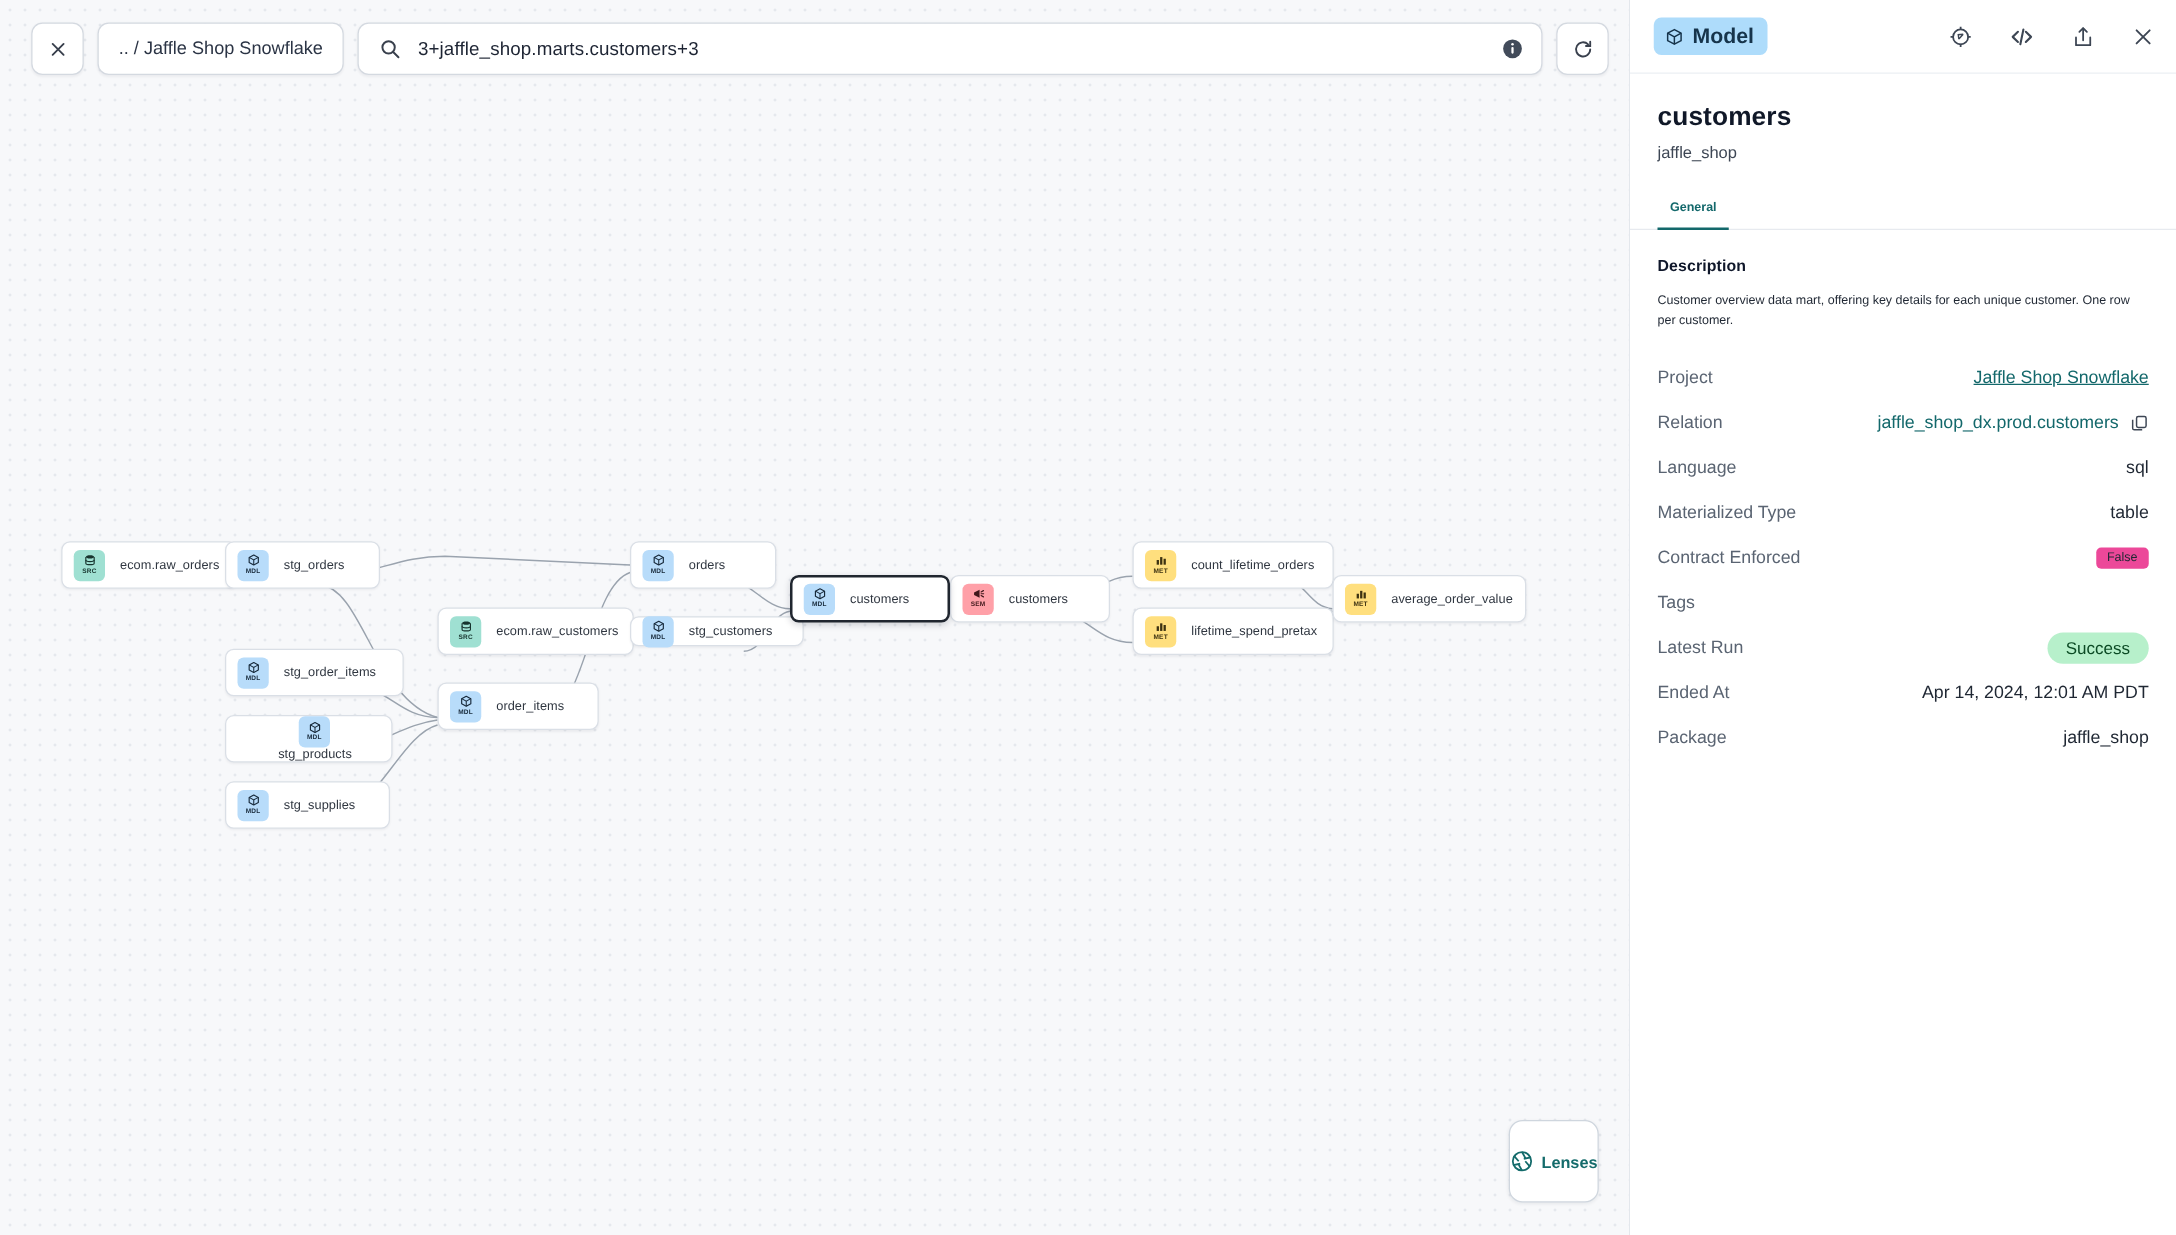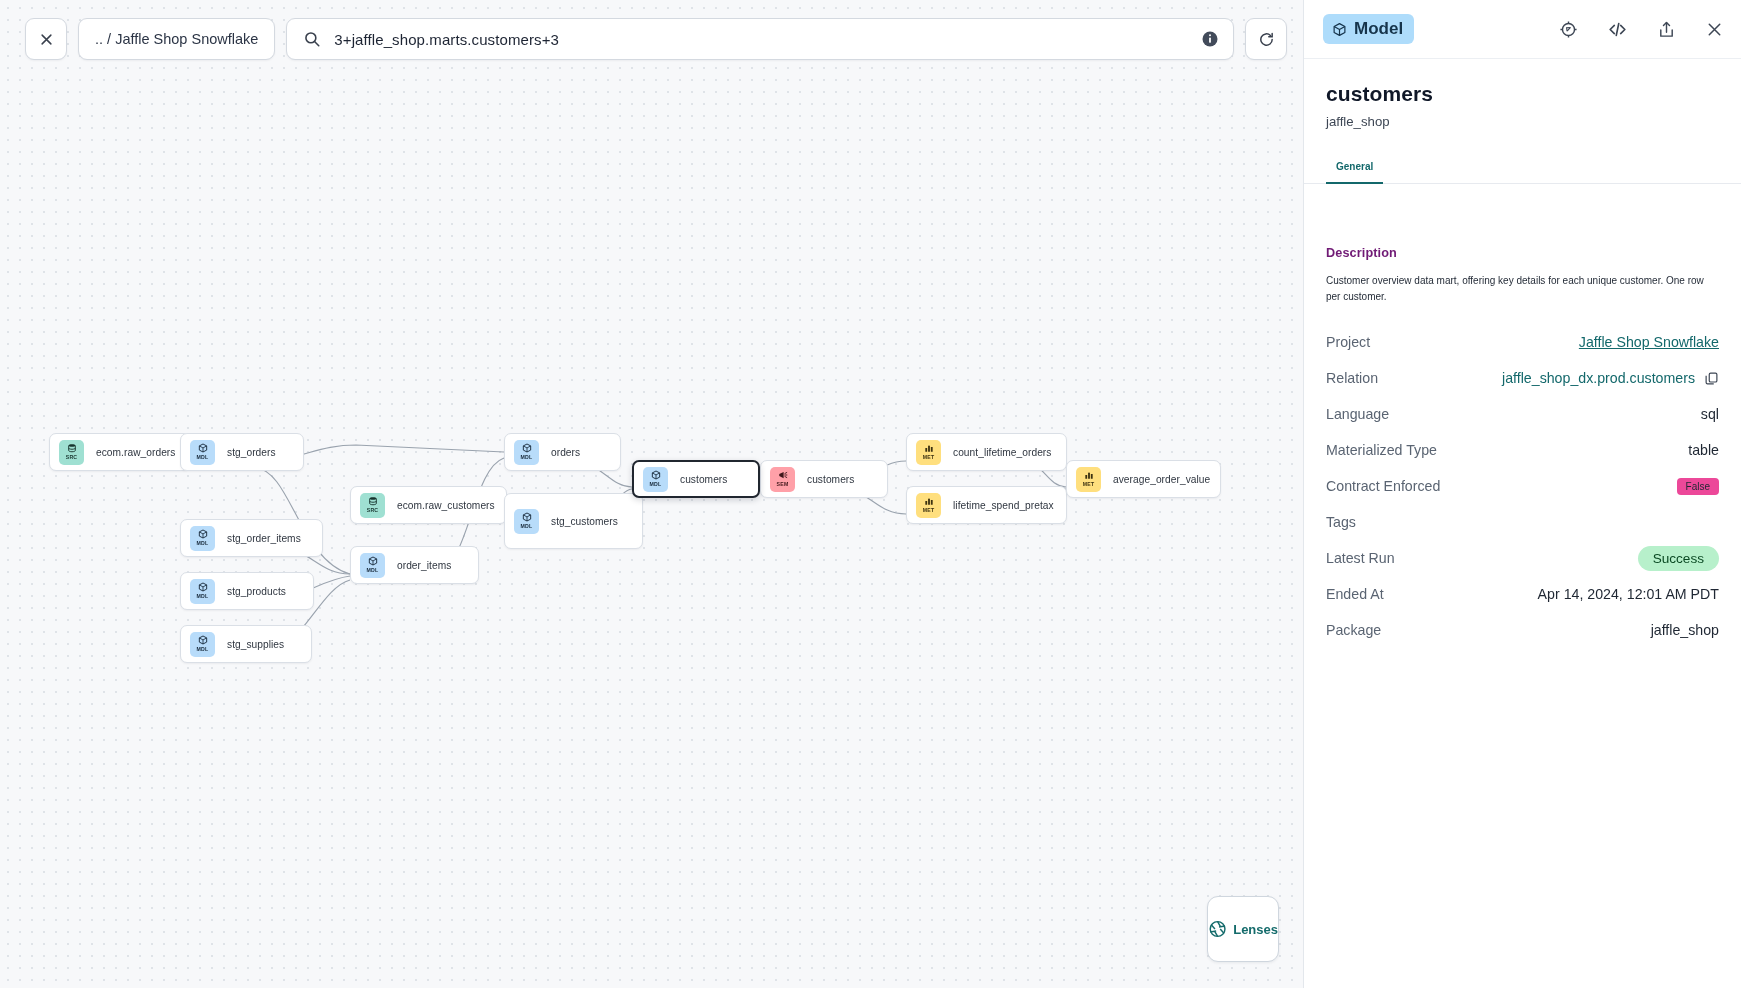--- a/index.html
+++ b/index.html
@@ -131,21 +131,21 @@
   #entity-sub { font-size: 13.2px; color: #3e4category; color:#3d4654; margin-top: 8px; }
 
   #tabs { display: flex; padding: 0 22px; margin-top: 26px; border-bottom: 1px solid #e7eaef; }
   .tab {
     font-size: 10px; font-weight: 600; color: #13686b;
     padding: 6px 10px 10px 10px; border-bottom: 2.5px solid #13686b;
     margin-bottom: -1px; cursor: pointer;
   }
 
   #panel-body { padding: 22px 22px 0 22px; overflow-y: auto; flex: 1; }
-  #desc-label { font-size: 12.7px; font-weight: 700; color: #701a75; letter-spacing: .1px; margin-top: 40px; }
+  #desc-label { font-size: 12.7px; font-weight: 700; color: #0f172a; letter-spacing: .1px; }
   #desc-text { font-size: 10px; color: #1f2733; line-height: 1.55; margin-top: 13px; }
 
   #props { margin-top: 20px; }
   .prow {
     display: flex; align-items: center; justify-content: space-between;
     min-height: 36px; gap: 12px;
   }
   .pkey { font-size: 14.2px; color: #5a6472; white-space: nowrap; }
   .pval { font-size: 14.2px; color: #1f2733; text-align: right; white-space: nowrap;
           display: flex; align-items: center; gap: 9px; }
@@ -204,21 +204,21 @@
         <div class="node" style="left: 180px; top: 519px; width: 143px; height: 38px;">
           <div class="badge mdl">
             <svg viewBox="0 0 24 24">
               <path d="M12 2.4 L20.8 7 V17 L12 21.6 L3.2 17 V7 Z" fill="none" stroke="currentColor" stroke-width="2.2" stroke-linejoin="round"></path>
               <path d="M3.2 7 L12 11.8 L20.8 7 M12 11.8 V21.6" fill="none" stroke="currentColor" stroke-width="2"></path>
             </svg>
             <span class="bl">MDL</span>
           </div>
           <div class="node-label">stg_order_items</div>
         </div>
-        <div class="node" style="left: 180px; top: 572px; width: 134px; height: 38px;">
+        <div class="node" style="left: 180px; top: 572px; width: 134px; height: 38px; flex-direction: column;">
           <div class="badge mdl">
             <svg viewBox="0 0 24 24">
               <path d="M12 2.4 L20.8 7 V17 L12 21.6 L3.2 17 V7 Z" fill="none" stroke="currentColor" stroke-width="2.2" stroke-linejoin="round"></path>
               <path d="M3.2 7 L12 11.8 L20.8 7 M12 11.8 V21.6" fill="none" stroke="currentColor" stroke-width="2"></path>
             </svg>
             <span class="bl">MDL</span>
           </div>
           <div class="node-label">stg_products</div>
         </div>
         <div class="node" style="left: 180px; top: 625px; width: 132px; height: 38px;">
@@ -255,21 +255,21 @@
         <div class="node" style="left: 504px; top: 433px; width: 117px; height: 38px;">
           <div class="badge mdl">
             <svg viewBox="0 0 24 24">
               <path d="M12 2.4 L20.8 7 V17 L12 21.6 L3.2 17 V7 Z" fill="none" stroke="currentColor" stroke-width="2.2" stroke-linejoin="round"></path>
               <path d="M3.2 7 L12 11.8 L20.8 7 M12 11.8 V21.6" fill="none" stroke="currentColor" stroke-width="2"></path>
             </svg>
             <span class="bl">MDL</span>
           </div>
           <div class="node-label">orders</div>
         </div>
-        <div class="node" style="left: 504px; top: 493px; width: 139px; height: 56px;">
+        <div class="node" style="left: 504px; top: 493px; width: 139px; height: 24px;">
           <div class="badge mdl">
             <svg viewBox="0 0 24 24">
               <path d="M12 2.4 L20.8 7 V17 L12 21.6 L3.2 17 V7 Z" fill="none" stroke="currentColor" stroke-width="2.2" stroke-linejoin="round"></path>
               <path d="M3.2 7 L12 11.8 L20.8 7 M12 11.8 V21.6" fill="none" stroke="currentColor" stroke-width="2"></path>
             </svg>
             <span class="bl">MDL</span>
           </div>
           <div class="node-label">stg_customers</div>
         </div>
         <div class="node selected" style="left: 632px; top: 460px; width: 128px; height: 38px;">

